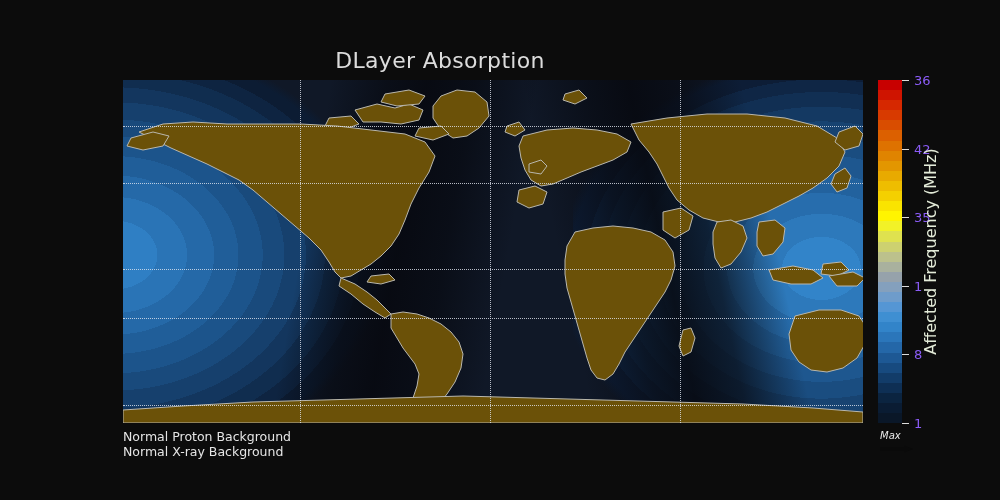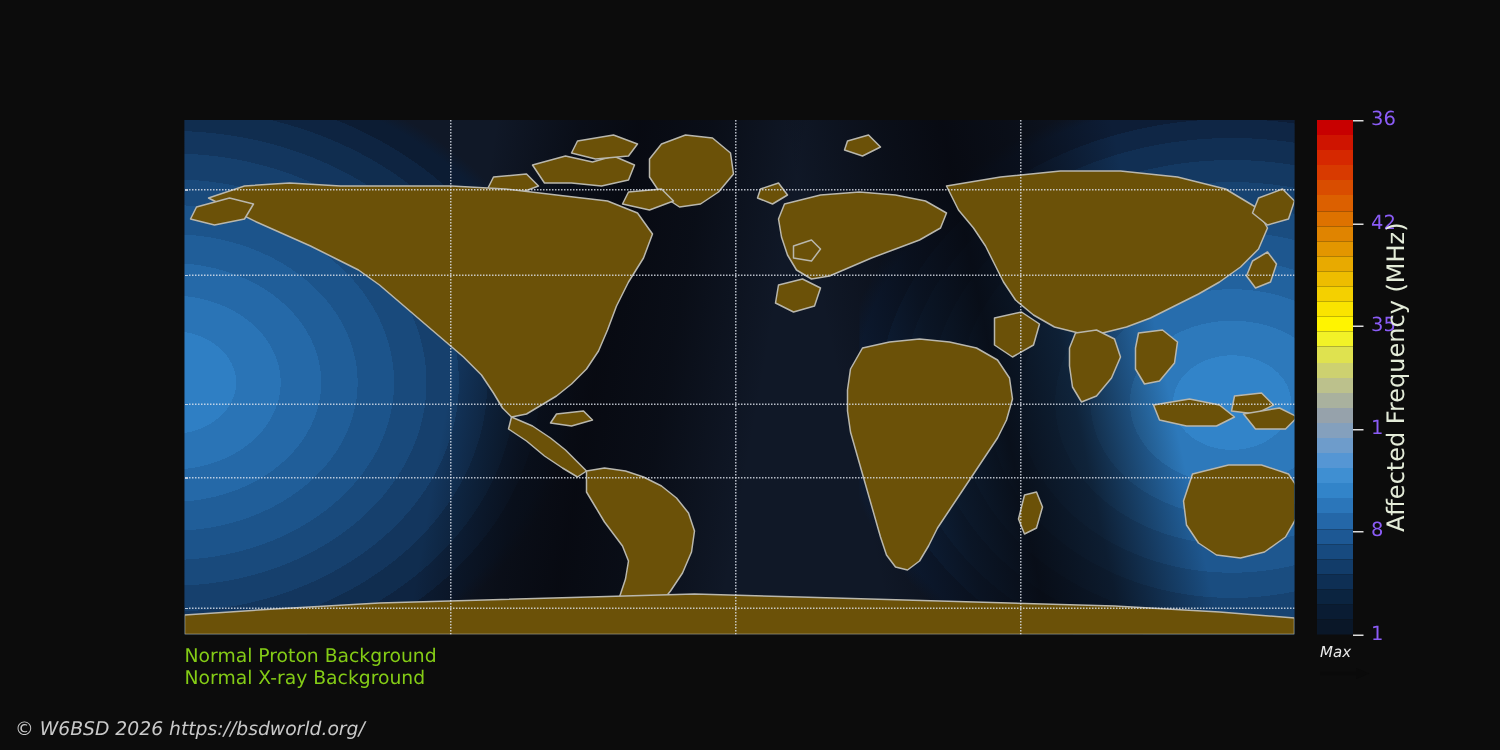--- a/index.html
+++ b/index.html
@@ -109,31 +109,32 @@
     display:block; transform:rotate(-90deg); white-space:nowrap;
     font-size:16px; color:#e4ecd9;
   }
   
   #max-marker{ position:absolute; left:0px; top:352px; width:60px; height:24px; }
   #max-label{ position:absolute; left:2px; top:-2px; font-size:10px; color:#e8e8e8;font-style:italic; }
   #max-arrow{ position:absolute; left:2px; top:13px; width:34px; height:8px; }
 
   
   #note-left{ position:absolute; left:123px; top:429px; font-size:12.5px;
-              line-height:15px; color:#84cc16; }
+              line-height:15px; color:#e5e5e5; }
   #stamp{ position:absolute; left:0; top:432px; width:863px; text-align:right;
           font-size:12.5px; color:#d5d5d5; }
   #copyright{ position:absolute; left:10px; top:478px; font-size:12.5px;
               font-style:italic; color:#c9c9c9; }
 </style>
 </head>
 <body>
 
 <div id="figure">
 
+  <div id="title">DLayer Absorption</div>
 
   <div id="map">
     <div class="layer" id="ocean"></div>
     <div id="absorb-left"></div>
     <div id="absorb-right"></div>
     <div class="layer" id="terminator"></div>
 
     <div id="continents">
       <svg viewBox="0 0 740 343" preserveAspectRatio="none">
         <g fill="#6b5108" stroke="#b9b7ad" stroke-width="1" stroke-linejoin="round">
@@ -293,15 +294,14 @@
   <div id="cbar-axis-label">
     <span>Affected Frequency (MHz)</span>
   </div>
 
   <div id="note-left">
     <div>Normal Proton Background</div>
     <div>Normal X-ray Background</div>
   </div>
 
 
-  <div id="copyright">© W6BSD 2026 https://bsdworld.org/</div>
 
 </div>
 
 </body></html>

